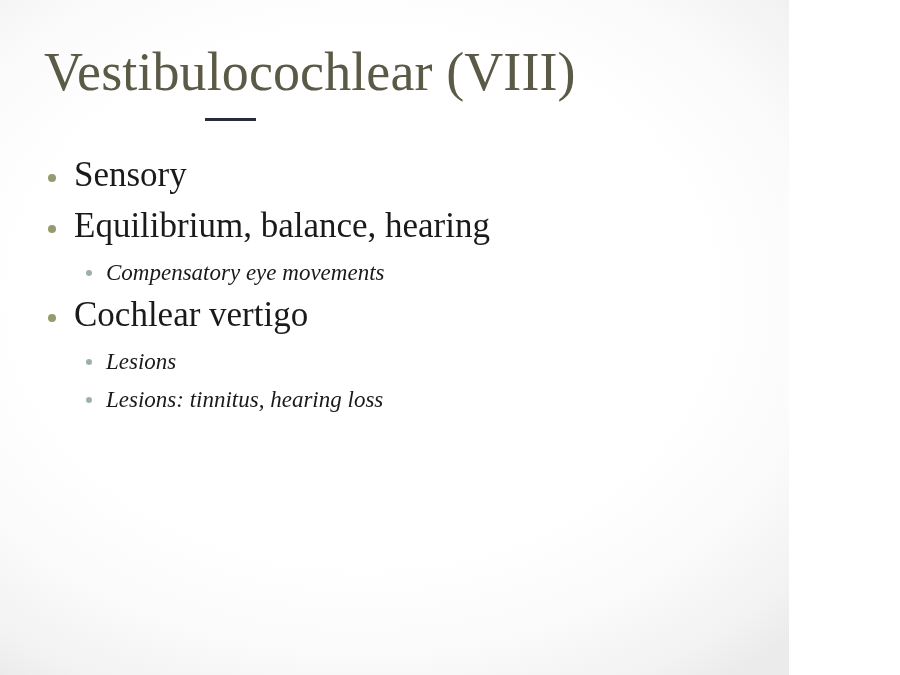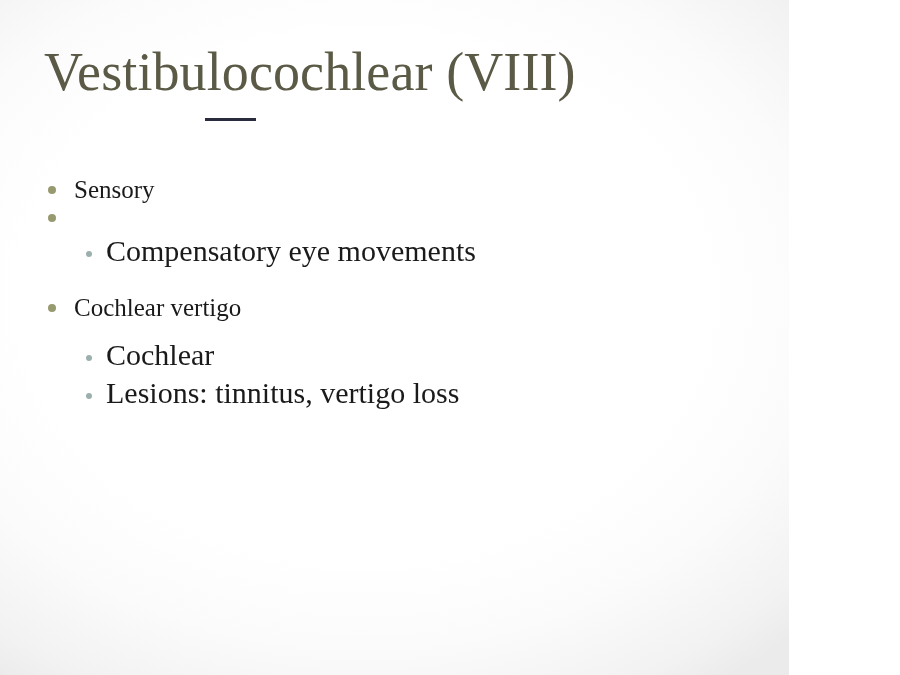--- a/index.html
+++ b/index.html
@@ -111,40 +111,40 @@
   }
   .lvl1 .dot {
     width: 8px;
     height: 8px;
     background: #97996e;
     margin-right: 18px;
     margin-left: 4px;
     transform: translateY(-4px);
   }
   .lvl1 .txt {
-    font-size: 25px;
+    font-size: 35px;
     line-height: 45px;
-    margin-top: 15px;
   }
 
   
   .lvl2 {
     margin-bottom: 1px;
   }
   .lvl2 .dot {
     width: 6px;
     height: 6px;
     background: #9bb0ad;
     margin-right: 14px;
     margin-left: 42px;
     transform: translateY(-4px);
   }
   .lvl2 .txt {
-    font-size: 30px;
+    font-size: 23px;
     line-height: 37px;
+    font-style: italic;
   }
 </style>
 </head>
 <body>
 
 <div class="slide">
 
   <div class="slide-bg"></div>
 
   <div class="sidebar-shadow"></div>
@@ -159,38 +159,39 @@
 
   <div class="content">
 
     <div class="bullet lvl1">
       <span class="dot"></span>
       <span class="txt">Sensory</span>
     </div>
 
     <div class="bullet lvl1">
       <span class="dot"></span>
+      <span class="txt">Equilibrium, balance, hearing</span>
     </div>
 
 
     <div class="bullet lvl2">
       <span class="dot"></span>
       <span class="txt">Compensatory eye movements</span>
     </div>
 
 
     <div class="bullet lvl1">
       <span class="dot"></span>
       <span class="txt">Cochlear vertigo</span>
     </div>
 
     <div class="bullet lvl2">
       <span class="dot"></span>
-      <span class="txt">Cochlear</span>
+      <span class="txt">Lesions</span>
     </div>
 
     <div class="bullet lvl2">
       <span class="dot"></span>
-      <span class="txt">Lesions: tinnitus, vertigo loss</span>
+      <span class="txt">Lesions: tinnitus, hearing loss</span>
     </div>
 
   </div>
 </div>
 
 </body></html>

